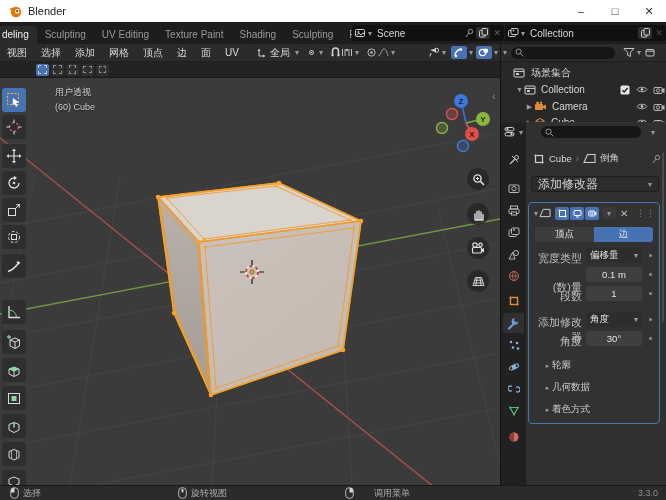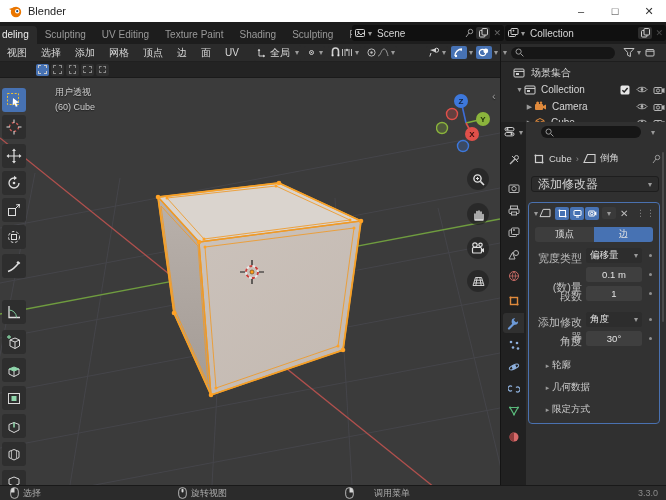--- a/index.html
+++ b/index.html
@@ -734,21 +734,21 @@
         <div class="sect" style="left:14px;top:156px">
           <span class="tri">▸</span>
           <span>轮廓</span>
         </div>
         <div class="sect" style="left:14px;top:178px">
           <span class="tri">▸</span>
           <span>几何数据</span>
         </div>
         <div class="sect" style="left:14px;top:200px">
           <span class="tri">▸</span>
-          <span>限定方式</span>
+          <span>着色方式</span>
         </div>
       </div>
 
       <div class="abs" style="left:161px;top:30px;width:2px;height:170px;background:#4b4b4b;border-radius:1px"></div>
     </div>
   </div>
 
   <div class="abs statusbar">
     <div class="sb-item" style="left:10px">
       <svg width="9" height="12" viewBox="0 0 9 12">

